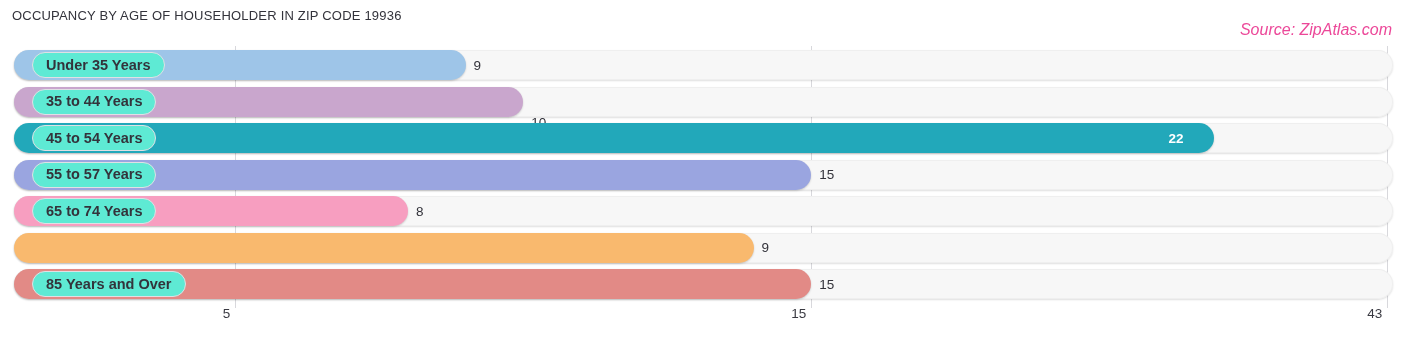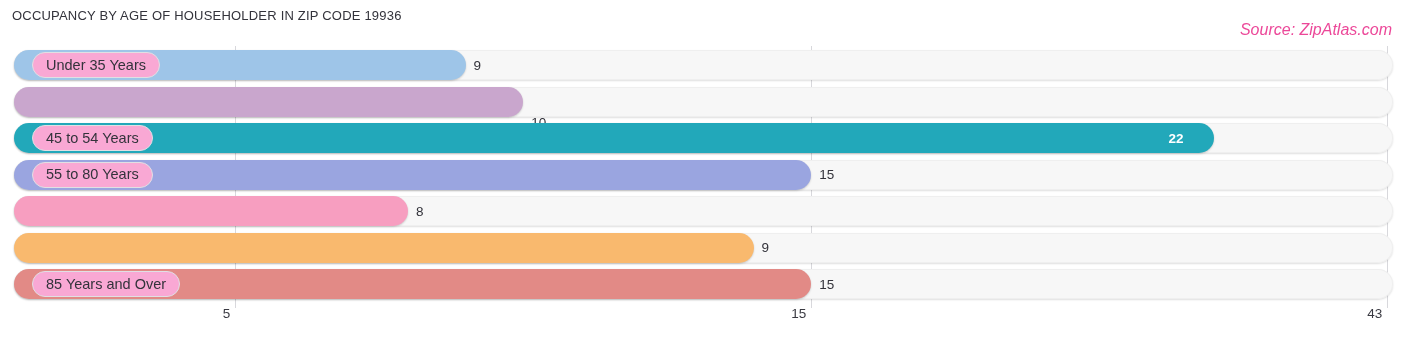--- a/index.html
+++ b/index.html
@@ -81,28 +81,29 @@
     top: 0;
     height: 30px;
     border-radius: 15px;
     box-shadow: 0 1px 2px rgba(0,0,0,0.18);
   }
   .pill {
     position: absolute;
     left: 18px;
     top: 2px;
     height: 26px;
-    background: #f9a8d4;
+    background: #5eead4;
     border: 1px solid #e0e0e4;
     border-radius: 13px;
     display: flex;
     align-items: center;
     padding: 0 13px;
     box-sizing: border-box;
     white-space: nowrap;
+    font-weight: bold;
   }
   .pill-label {
     font-size: 14.5px;
     color: #33333b;
     line-height: 1;
   }
   .value-out {
     position: absolute;
     top: 0;
     height: 30px;
@@ -159,41 +160,47 @@
           <div class="track"></div>
           <div class="bar" style="width: 451.6px; background: rgb(158, 197, 232);"></div>
           <div class="pill">
             <span class="pill-label">Under 35 Years</span>
           </div>
           <div class="value-out" style="left: 459.6px;">9</div>
         </div>
         <div class="row" style="top: 40.5px; width: 1379px;">
           <div class="track"></div>
           <div class="bar" style="width: 509.2px; background: rgb(201, 166, 205);"></div>
+          <div class="pill">
+            <span class="pill-label">35 to 44 Years</span>
+          </div>
           <div class="value-out" style="left: 517.2px; margin-top: 21px;">10</div>
         </div>
         <div class="row" style="top: 77px; width: 1379px;">
           <div class="track"></div>
           <div class="bar" style="width: 1200.4px; background: rgb(34, 168, 186);"></div>
           <div class="pill">
             <span class="pill-label">45 to 54 Years</span>
           </div>
           <div class="value-in" style="left: 1154.4px; font-weight: bold;">22</div>
         </div>
         <div class="row" style="top: 113.5px; width: 1379px;">
           <div class="track"></div>
           <div class="bar" style="width: 797.2px; background: rgb(154, 165, 224);"></div>
           <div class="pill">
-            <span class="pill-label">55 to 80 Years</span>
+            <span class="pill-label">55 to 57 Years</span>
           </div>
           <div class="value-out" style="left: 805.2px;">15</div>
         </div>
         <div class="row" style="top: 150px; width: 1379px;">
           <div class="track"></div>
           <div class="bar" style="width: 394px; background: rgb(247, 158, 192);"></div>
+          <div class="pill">
+            <span class="pill-label">65 to 74 Years</span>
+          </div>
           <div class="value-out" style="left: 402px;">8</div>
         </div>
         <div class="row" style="top: 186.5px; width: 1379px;">
           <div class="track"></div>
           <div class="bar" style="width: 739.6px; background: rgb(249, 185, 110);"></div>
           <div class="value-out" style="left: 747.6px;">9</div>
         </div>
         <div class="row" style="top: 223px; width: 1379px;">
           <div class="track"></div>
           <div class="bar" style="width: 797.2px; background: rgb(226, 138, 134);"></div>

